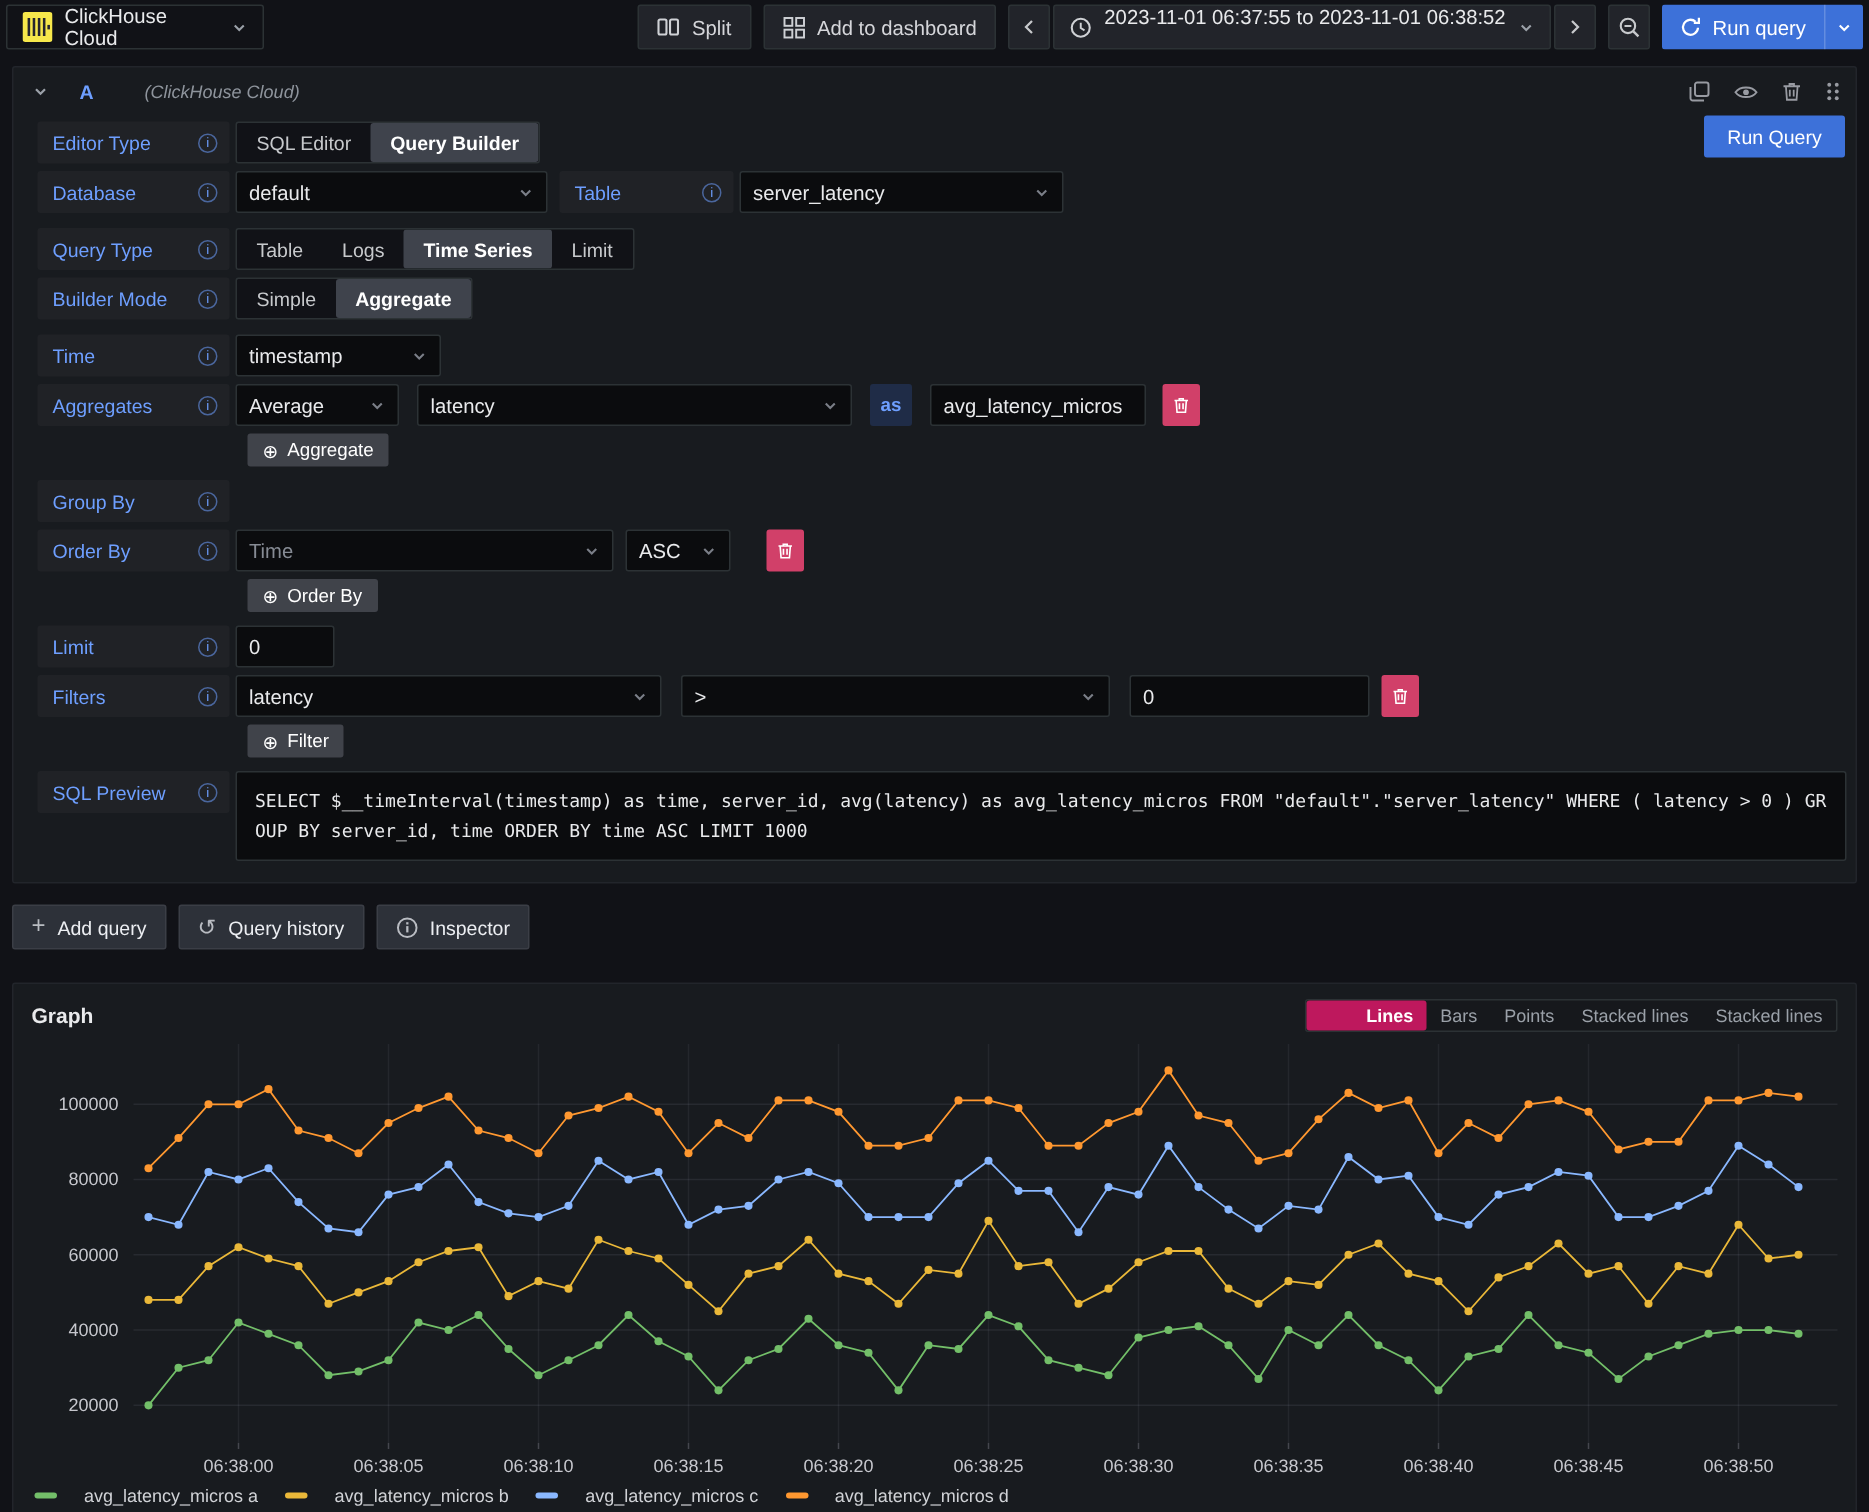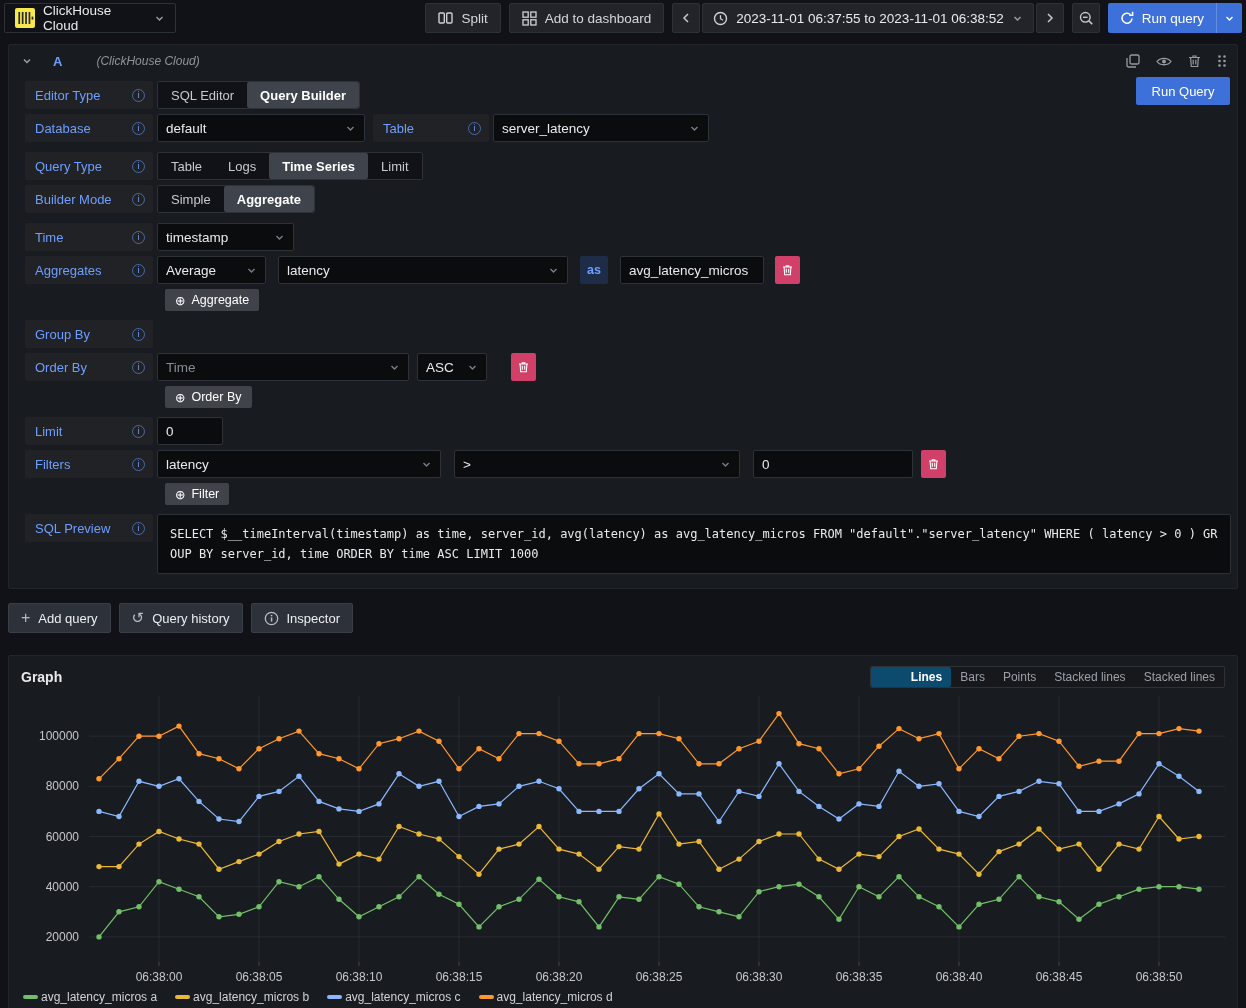--- a/index.html
+++ b/index.html
@@ -8,21 +8,21 @@
 
   
   .topbar{height:36px;display:flex;align-items:center;justify-content:space-between;padding:0 4px;background:#111217;}
   .ds-picker{height:30px;display:flex;align-items:center;gap:8px;border:1px solid #2c3235;border-radius:2px;padding:0 10px;width:172px;cursor:pointer;}
   .ds-picker .name{color:#e9eaec;font-size:13.5px;font-weight:500;flex:1;}
   .tb-right{display:flex;align-items:center;gap:8px;}
   .tb-btn{height:30px;display:flex;align-items:center;gap:8px;background:#22242a;border:1px solid #2c3235;border-radius:2px;color:#d5d6da;font-size:13.5px;font-weight:500;padding:0 12px;cursor:pointer;}
   .tb-ico{color:#b4b7bd;display:flex;align-items:center;}
   .time-group{display:flex;gap:2px;align-items:center;}
   .nav-btn{width:28px;height:30px;display:flex;align-items:center;justify-content:center;background:#22242a;border:1px solid #2c3235;border-radius:2px;color:#c7c9cc;cursor:pointer;}
-  .time-range{height:30px;display:flex;align-items:center;gap:8px;background:#22242a;border:1px solid #2c3235;border-radius:2px;color:#e9eaec;font-size:13.5px;font-weight:500;padding:0 10px;cursor:pointer;}
+  .time-range{height:30px;display:flex;gap:8px;background:#22242a;border:1px solid #2c3235;border-radius:2px;color:#e9eaec;font-size:13.5px;font-weight:500;padding:0 10px;cursor:pointer;}
   .run-split{display:flex;height:30px;border-radius:2px;overflow:hidden;}
   .run-main{display:flex;align-items:center;gap:8px;background:#3d71d9;border:none;color:#fff;font-size:13.5px;font-weight:500;padding:0 12px;cursor:pointer;}
   .run-caret{width:26px;background:#3d71d9;border:none;border-left:1px solid rgba(255,255,255,.2);color:#fff;display:flex;align-items:center;justify-content:center;cursor:pointer;}
 
   
   .panel{background:#181b1f;border:1px solid #22252b;border-radius:2px;margin:8px;}
   .q-header{height:32px;display:flex;align-items:center;justify-content:space-between;padding:0 10px 0 12px;}
   .q-header-left{display:flex;align-items:center;}
   .ref-id{color:#6e9fff;font-weight:700;font-size:13px;margin-left:20px;}
   .ds-hint{color:#8e949c;font-style:italic;font-size:12px;margin-left:34px;}
@@ -54,24 +54,24 @@
   .actions-row{display:flex;gap:8px;margin:14px 8px 22px 8px;}
   .act-btn{height:30px;display:flex;align-items:center;gap:8px;background:#2d3139;border:1px solid #3b3e46;border-radius:2px;color:#eceef2;font-size:13px;font-weight:500;padding:0 12px;cursor:pointer;}
   .act-ico{color:#b9bcc2;display:flex;align-items:center;font-size:14px;}
 
   
   .graph-panel{margin-top:20px;}
   .g-header{display:flex;align-items:center;justify-content:space-between;padding:10px 12px 2px 12px;}
   .g-title{color:#e9eaec;font-size:14px;font-weight:600;}
   .mode-group{display:flex;border:1px solid #2c3235;border-radius:2px;background:#16181c;height:22px;}
   .mode-group button{background:transparent;border:none;color:#9aa0a8;font-size:12px;padding:0 9px;cursor:pointer;}
-  .mode-group button.active{background:#0c4a6e;color:#fff;font-weight:700;border-radius:2px;padding-left:40px;}
+  .mode-group button.active{background:#be185d;color:#fff;font-weight:700;border-radius:2px;padding-left:40px;}
   #chart-root{width:1230px;height:300px;}
   .legend{display:flex;align-items:center;gap:18px;padding:0 0 10px 14px;}
-  .legend-item{display:flex;align-items:center;gap:3px;cursor:pointer;}
+  .legend-item{display:flex;align-items:center;gap:18px;cursor:pointer;}
   .swatch{width:15px;height:4px;border-radius:2px;}
   .legend-label{color:#d0d2d6;font-size:12px;}
 
   svg.ic{display:block;}
 </style>
 </head>
 <body>
 
 <div class="app">
 

